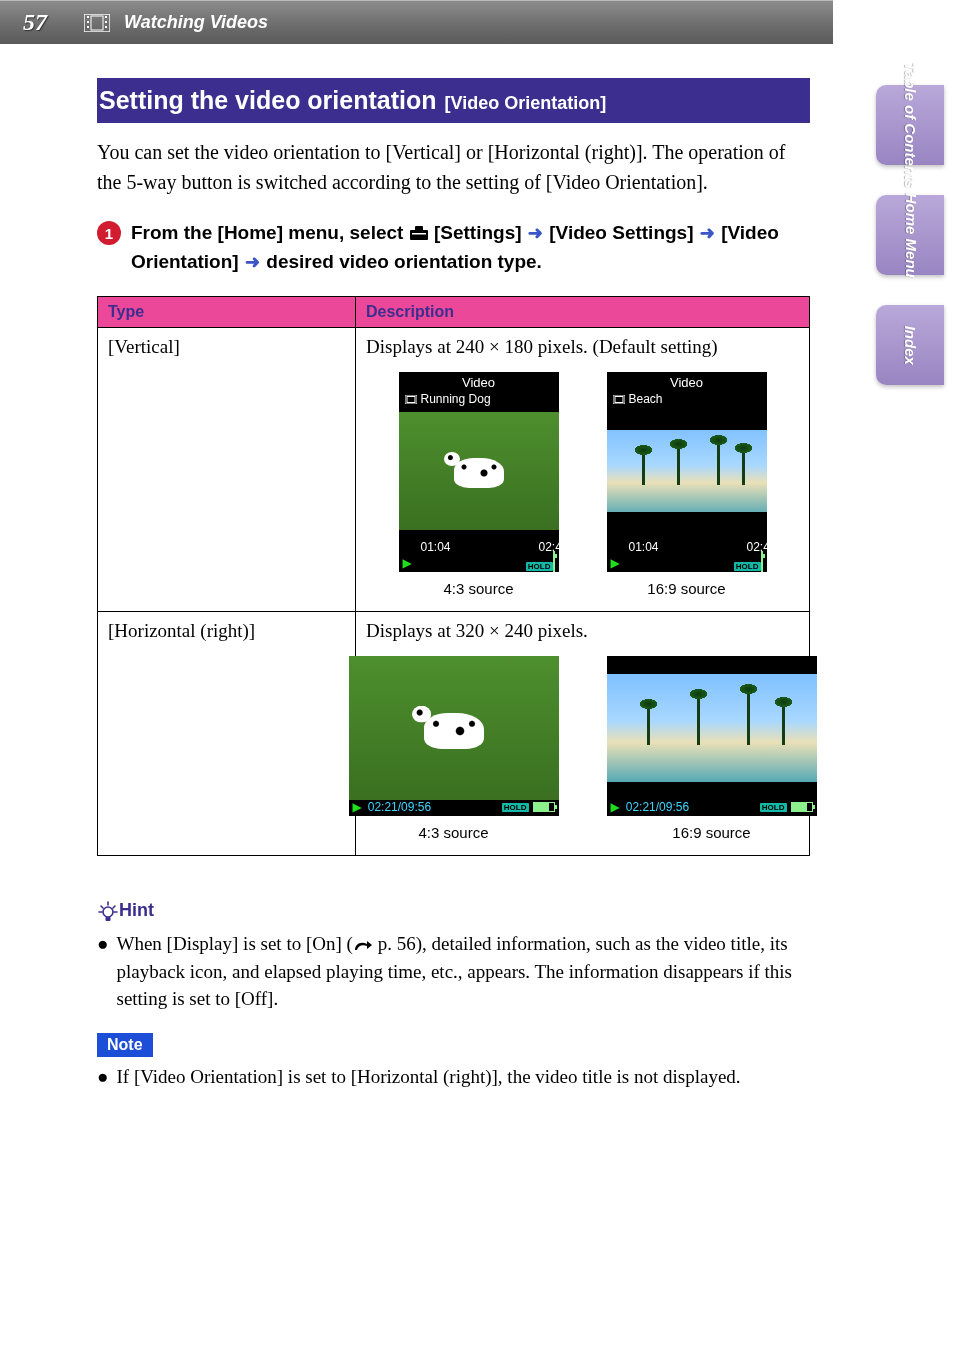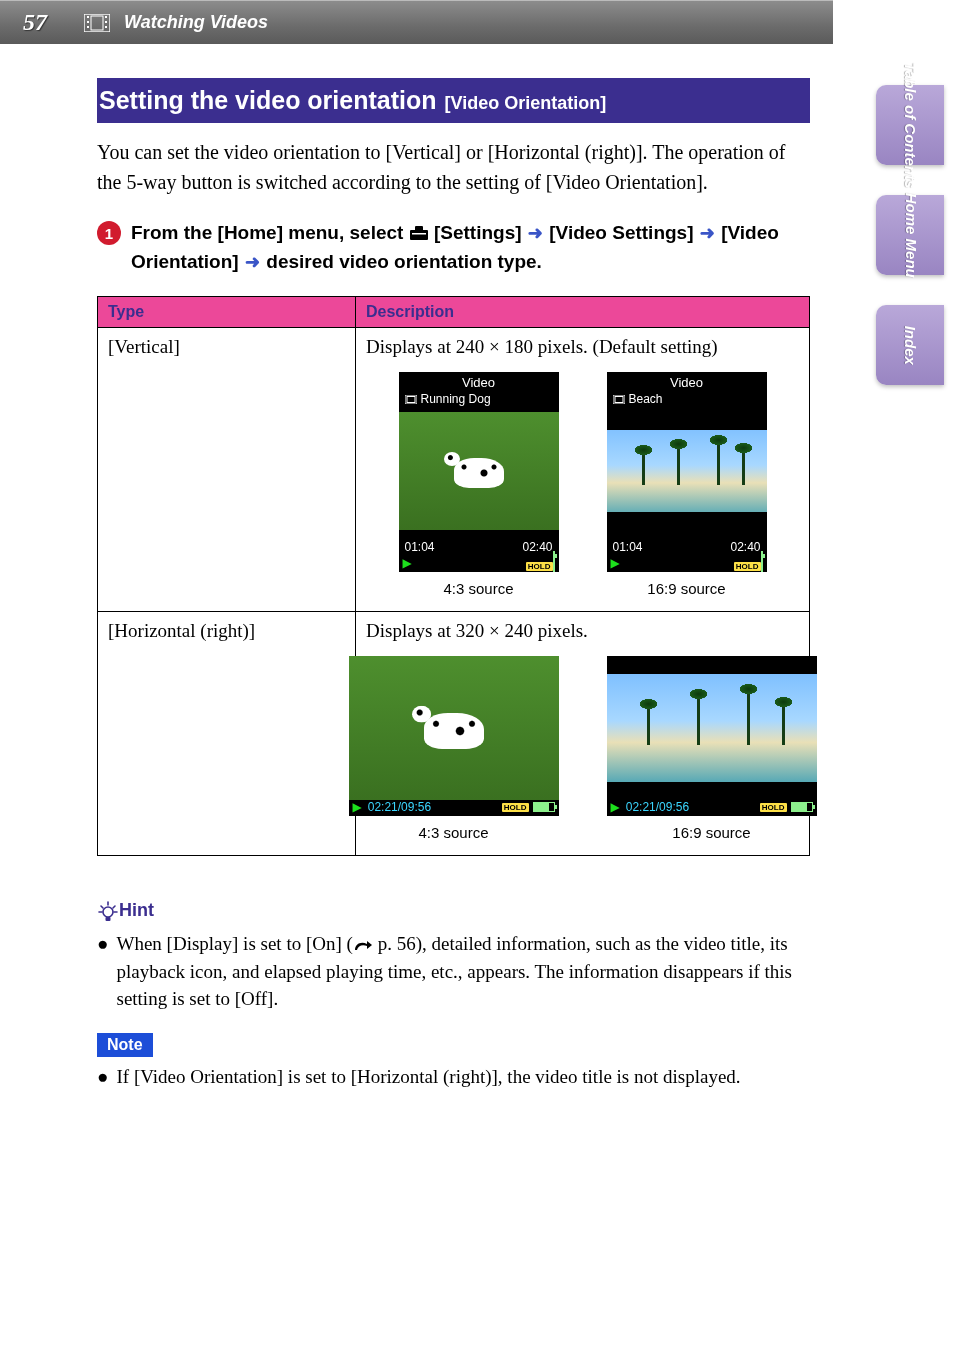--- a/index.html
+++ b/index.html
@@ -77,26 +77,26 @@
 
   .thumbs { display: flex; gap: 48px; justify-content: center; margin-top: 14px; }
   .thumb-col { display: flex; flex-direction: column; align-items: center; gap: 8px; }
   .caption { font-family: Arial, Helvetica, sans-serif; font-size: 15px; }
 
   
   .device-v { width: 160px; height: 200px; background: #000; position: relative; overflow: hidden; }
   .device-v .v-title { color: #fff; font-size: 13px; text-align: center; padding-top: 3px; font-family: Arial, sans-serif; }
   .device-v .v-sub { color: #fff; font-size: 12px; padding: 2px 6px; font-family: Arial, sans-serif; display:flex; align-items:center; gap:4px;}
   .device-v .v-screen { position: absolute; left: 0; top: 40px; width: 160px; height: 118px; }
-  .device-v .v-bar { position: absolute; left: 0; bottom: 18px; width: 160px; display:flex; justify-content: space-between; padding: 0 6px; color:#fff; font-size: 12px; font-family: Arial, sans-serif;}
+  .device-v .v-bar { position: absolute; left: 16px; bottom: 18px; width: 160px; display:flex; justify-content: space-between; padding: 0 6px; color:#fff; font-size: 12px; font-family: Arial, sans-serif;}
   .device-v .v-status { position:absolute; left:0; bottom:0; width:160px; height:18px; display:flex; justify-content:space-between; align-items:center; padding:0 4px;}
   .play-tri { color:#1de01d; font-size:12px; }
   .batt { width:22px; height:10px; border:1px solid #8cf08c; position:relative; background:linear-gradient(to right,#8cf08c 75%, transparent 75%); }
   .batt:after{content:""; position:absolute; right:-3px; top:2px; width:2px; height:4px; background:#8cf08c;}
-  .hold-badge { font-size:8px; background:#fde047; color:#000; padding:0 2px; font-family:Arial,sans-serif; font-weight:bold; border-radius:1px;}
+  .hold-badge { font-size:8px; background:#14b8a6; color:#000; padding:0 2px; font-family:Arial,sans-serif; font-weight:bold; border-radius:1px;}
 
   
   .device-h { width: 210px; height: 160px; background:#000; position:relative; overflow:hidden; }
   .device-h .h-screen { position:absolute; left:0; top:0; width:210px; height:144px; }
   .device-h .h-bar { position:absolute; left:0; bottom:0; width:210px; height:18px; display:flex; align-items:center; padding:0 4px; gap:6px;}
   .device-h .h-time { color:#3bd6ff; font-size:12px; font-family: Arial, sans-serif; }
   .device-h .h-right { margin-left:auto; display:flex; gap:4px; align-items:center;}
 
   .grass { background: linear-gradient(to bottom, #4e8f2e 0%, #3a7020 100%); width:100%; height:100%; position:relative;}
   .sky-beach { background: linear-gradient(to bottom, #6fb7ff 0%, #a8d8ff 45%, #e9e0b7 60%, #1590b5 100%); width:100%; height:100%; position:relative;}

